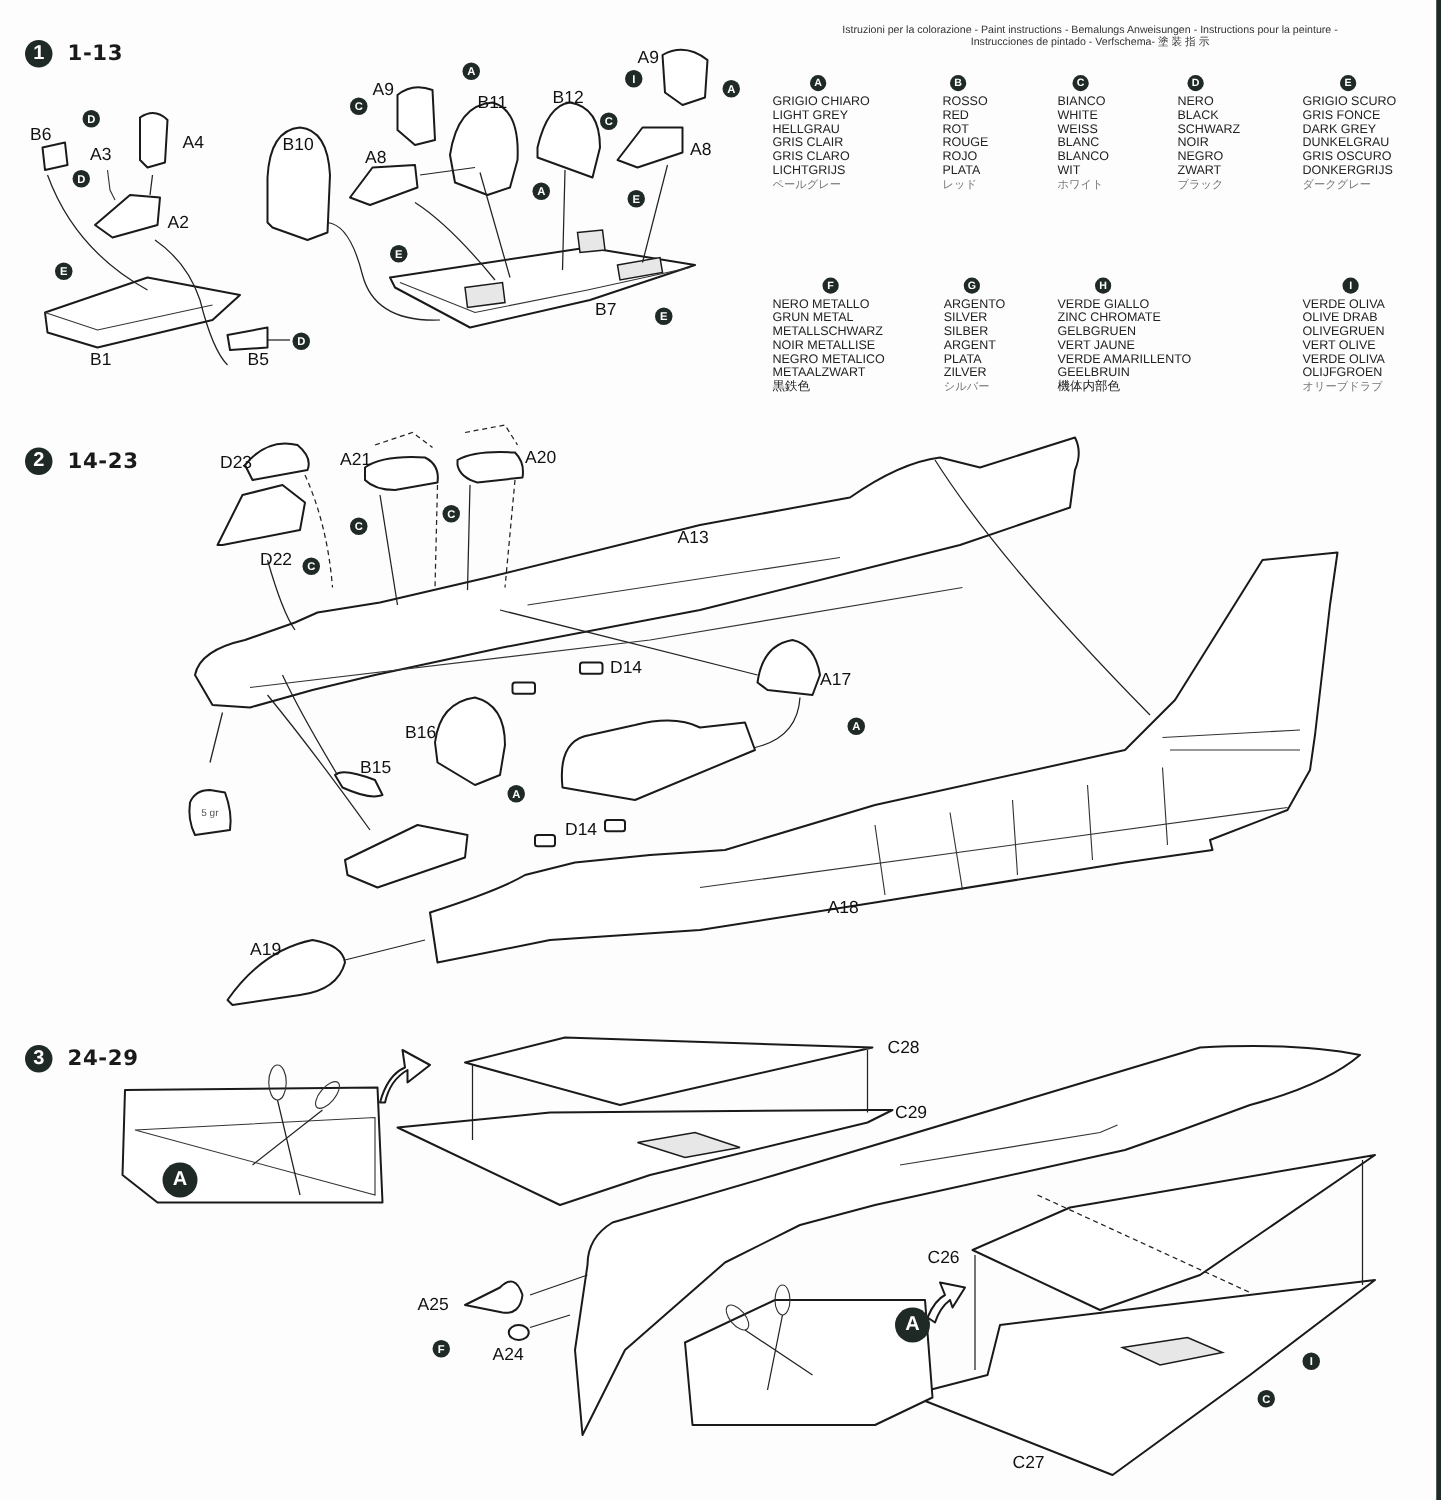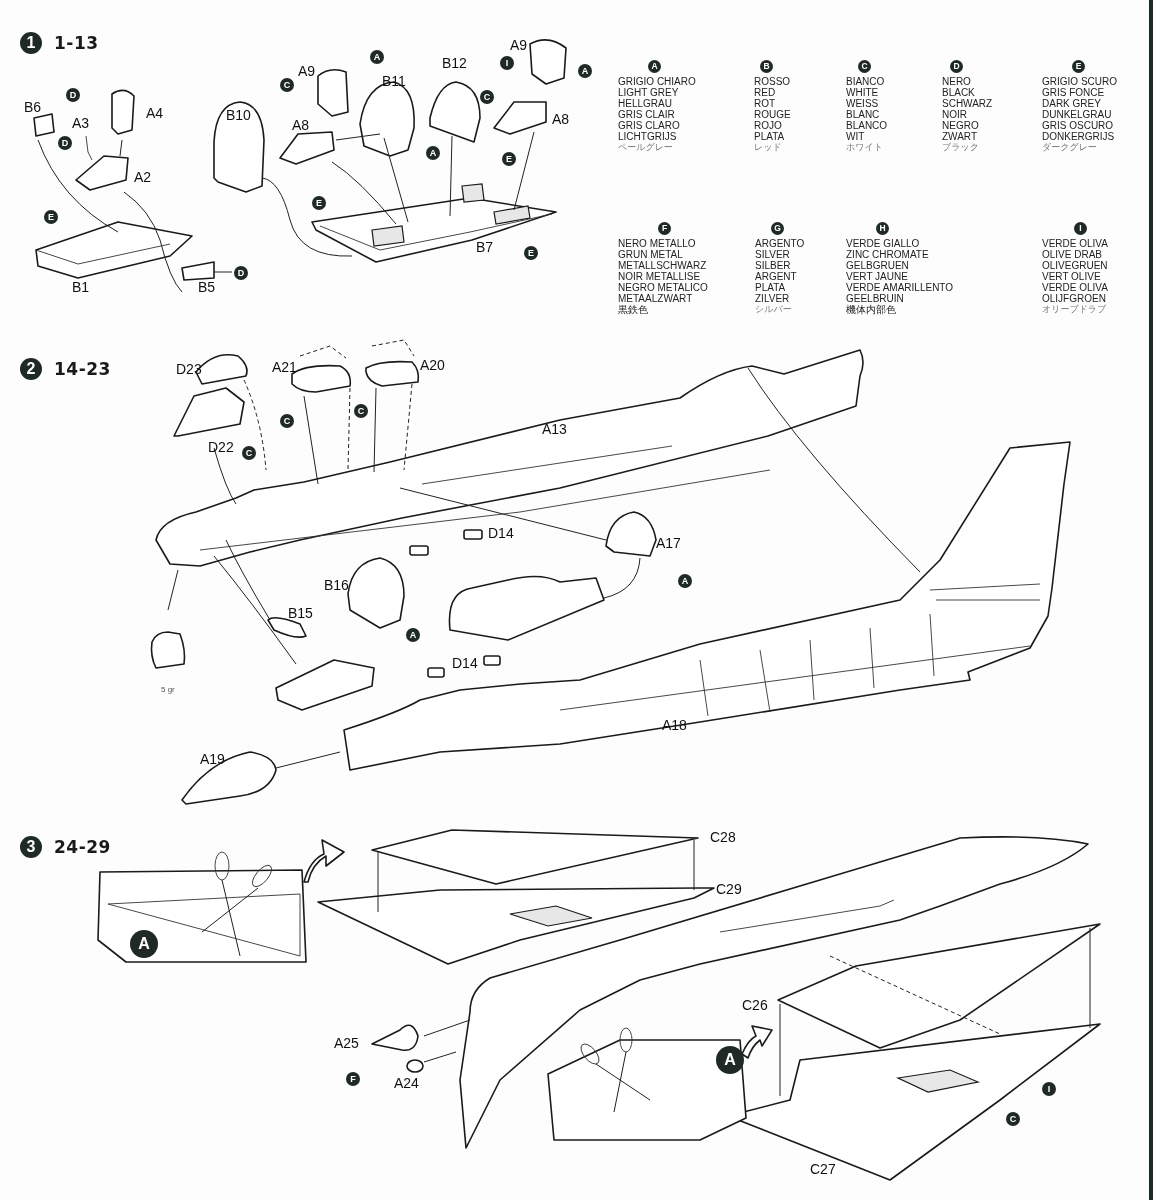--- a/index.html
+++ b/index.html
@@ -24,21 +24,21 @@
            font-family: "Liberation Sans", sans-serif; }
   .badge.big { width: 28px; height: 28px; font-size: 16px; }
   .paint-header { position: absolute; left: 612px; top: 18px; width: 520px; text-align: center;
                   font-size: 8.5px; line-height: 10px; color: #333; }
   .paint-col { position: absolute; font-size: 10px; line-height: 11px; color: #222; }
   .paint-col .pbadge { width: 13px; height: 13px; border-radius: 50%; background: #1f2a27; color: #fff;
                        font-size: 8.5px; font-weight: bold; display: flex; align-items: center; justify-content: center;
                        margin: 0 0 3px 30px; }
   .paint-col div.nm { white-space: nowrap; }
   .paint-col div.jp { color: #777; font-size: 9px; }
-  .weight-txt { position: absolute; font-size: 8px; color: #555; margin-top: 39px; }
+  .weight-txt { position: absolute; font-size: 8px; color: #555; }
 </style>
 </head>
 <body>
 
 <div class="page">
   <div class="edge-right"></div>
 
   <svg class="art" width="1153" height="1200" viewBox="0 0 1153 1200">
 
     <g>
@@ -203,21 +203,21 @@
   <span class="lbl" style="left:24px; top:100px;">B6</span>
   <span class="lbl" style="left:72px; top:116px;">A3</span>
   <span class="lbl" style="left:146px; top:106px;">A4</span>
   <span class="lbl" style="left:134px; top:170px;">A2</span>
   <span class="lbl" style="left:72px; top:280px;">B1</span>
   <span class="lbl" style="left:198px; top:280px;">B5</span>
   <span class="lbl" style="left:226px; top:108px;">B10</span>
   <span class="lbl" style="left:298px; top:64px;">A9</span>
   <span class="lbl" style="left:292px; top:118px;">A8</span>
   <span class="lbl" style="left:382px; top:74px;">B11</span>
-  <span class="lbl" style="left:442px; top:56px;">B12</span>
+  <span class="lbl" style="left:442px; top:70px;">B12</span>
   <span class="lbl" style="left:510px; top:38px;">A9</span>
   <span class="lbl" style="left:552px; top:112px;">A8</span>
   <span class="lbl" style="left:476px; top:240px;">B7</span>
 
   <div class="badge" style="left:66px; top:88px;">D</div>
   <div class="badge" style="left:58px; top:136px;">D</div>
   <div class="badge" style="left:44px; top:210px;">E</div>
   <div class="badge" style="left:234px; top:266px;">D</div>
   <div class="badge" style="left:280px; top:78px;">C</div>
   <div class="badge" style="left:370px; top:50px;">A</div>
@@ -255,20 +255,24 @@
   <span class="lbl" style="left:334px; top:1036px;">A25</span>
   <span class="lbl" style="left:394px; top:1076px;">A24</span>
   <span class="lbl" style="left:810px; top:1162px;">C27</span>
 
   <div class="badge big" style="left:130px; top:930px;">A</div>
   <div class="badge" style="left:346px; top:1072px;">F</div>
   <div class="badge big" style="left:716px; top:1046px;">A</div>
   <div class="badge" style="left:1042px; top:1082px;">I</div>
   <div class="badge" style="left:1006px; top:1112px;">C</div>
 
+  <div class="paint-header">
+    <div>Istruzioni per la colorazione - Paint instructions - Bemalungs Anweisungen - Instructions pour la peinture -</div>
+    <div>Instrucciones de pintado - Verfschema- 塗 装 指 示</div>
+  </div>
 
   <div class="paint-col" style="left:618px; top:60px;">
     <div class="pbadge">A</div>
     <div class="nm">GRIGIO CHIARO</div>
     <div class="nm">LIGHT GREY</div>
     <div class="nm">HELLGRAU</div>
     <div class="nm">GRIS CLAIR</div>
     <div class="nm">GRIS CLARO</div>
     <div class="nm">LICHTGRIJS</div>
     <div class="nm jp">ペールグレー</div>

